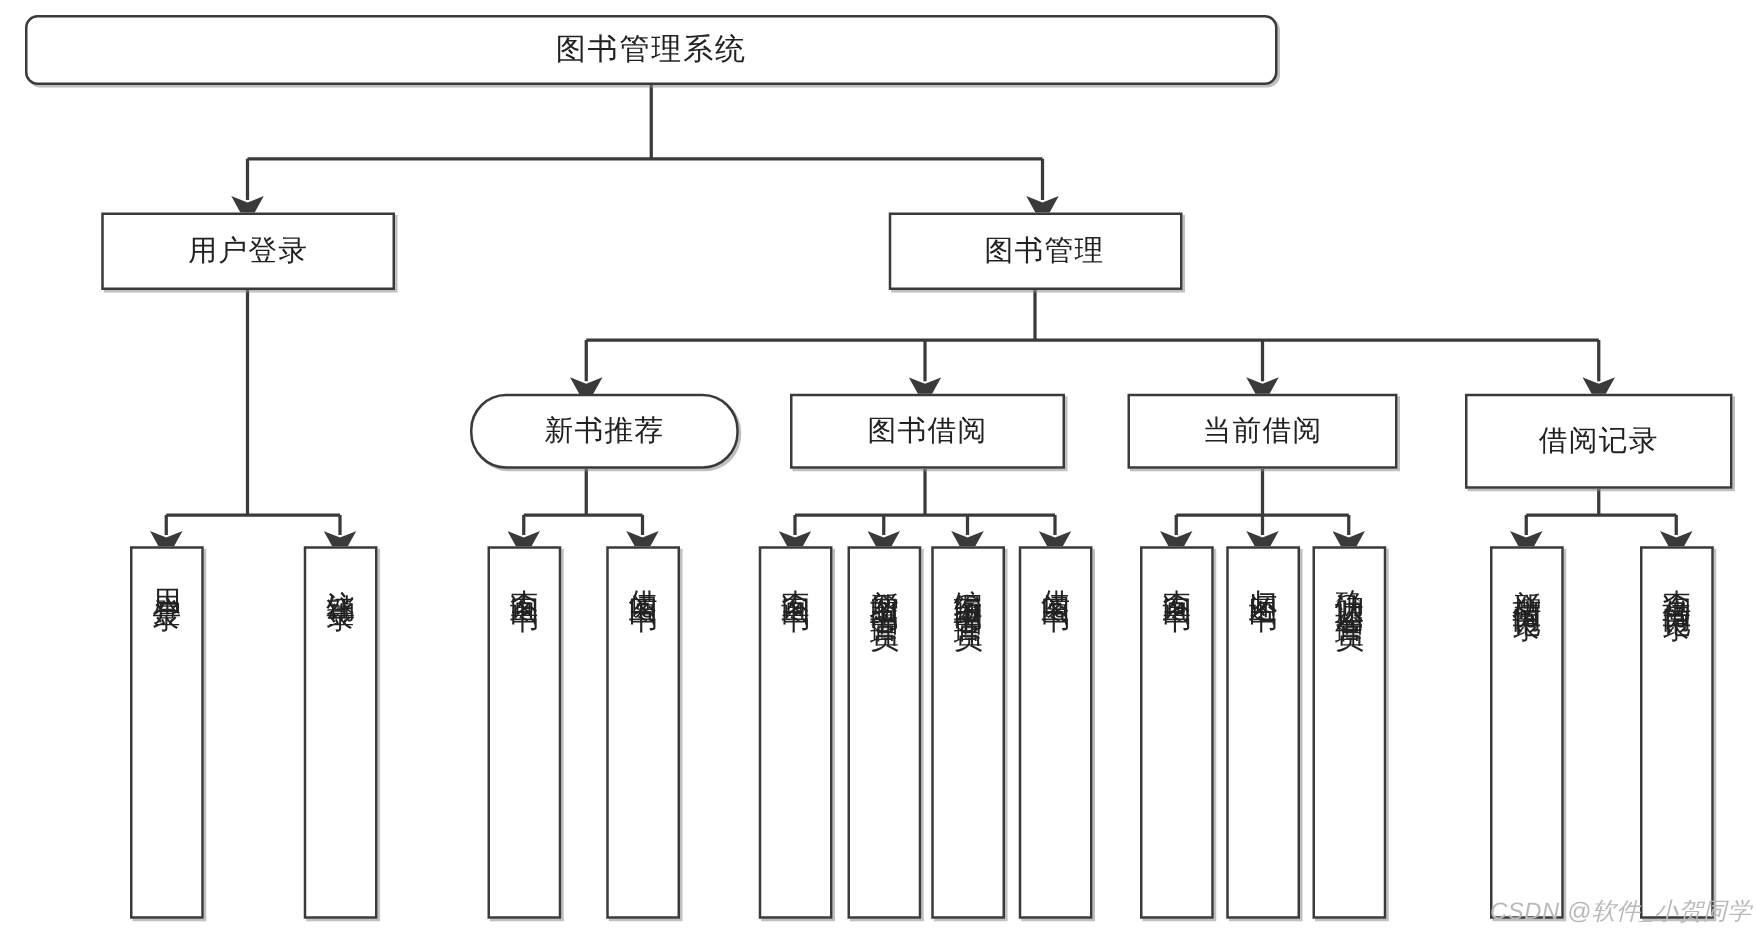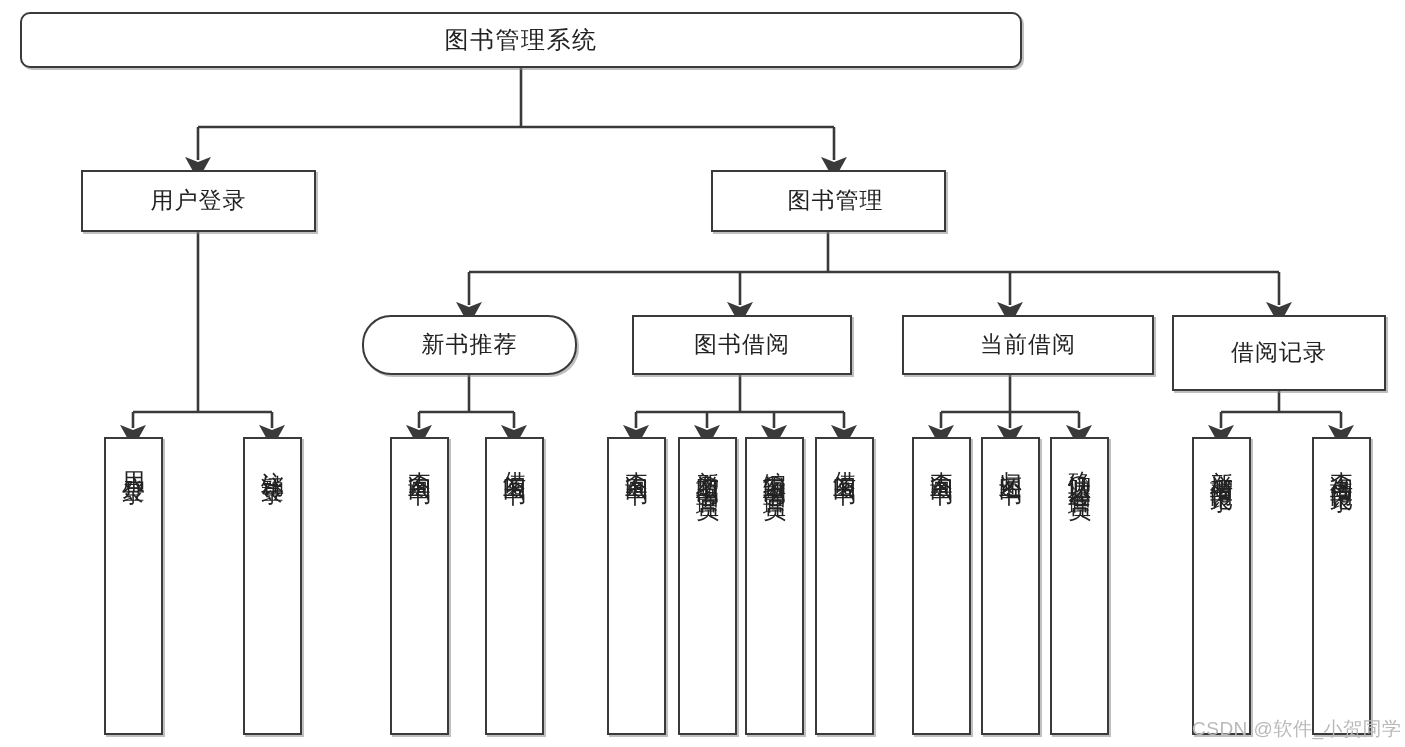--- a/index.html
+++ b/index.html
@@ -132,29 +132,29 @@
   </div>
 
   <div class="node horiz" style="left:81px; top:170px; width:235px; height:62px;">
     <span class="lbl">用户登录</span>
   </div>
 
   <div class="node horiz" style="left:711px; top:170px; width:235px; height:62px;padding-left:14px;">
     <span class="lbl">图书管理</span>
   </div>
 
-  <div class="node horiz" style="left:362px; top:315px; width:215px; height:60px;border-radius:29px;">
+  <div class="node horiz" style="left:376px; top:315px; width:215px; height:60px;border-radius:29px;">
     <span class="lbl">新书推荐</span>
   </div>
 
   <div class="node horiz" style="left:632px; top:315px; width:220px; height:60px;">
     <span class="lbl">图书借阅</span>
   </div>
 
-  <div class="node horiz" style="left:902px; top:315px; width:252px; height:60px;">
+  <div class="node horiz" style="left:902px; top:315px; width:216px; height:60px;">
     <span class="lbl">当前借阅</span>
   </div>
 
   <div class="node horiz" style="left:1172px; top:315px; width:214px; height:76px;">
     <span class="lbl">借阅记录</span>
   </div>
 
   <div class="node leaf" style="left:104px; top:437px; width:59px; height:298px;">
     <span class="lbl">用户登录</span>
   </div>
@@ -200,15 +200,15 @@
   </div>
 
   <div class="node leaf" style="left:1192px; top:437px; width:59px; height:298px;">
     <span class="lbl">新增借阅记录</span>
   </div>
 
   <div class="node leaf" style="left:1312px; top:437px; width:59px; height:298px;">
     <span class="lbl">查询借阅记录</span>
   </div>
 
-  <div class="watermark" style="left:1192px; top:716px;">CSDN @软件_小贺同学</div>
+  <div class="watermark" style="left:1192px; top:716px;font-style:italic;">CSDN @软件_小贺同学</div>
 
 </div>
 
 </body></html>

